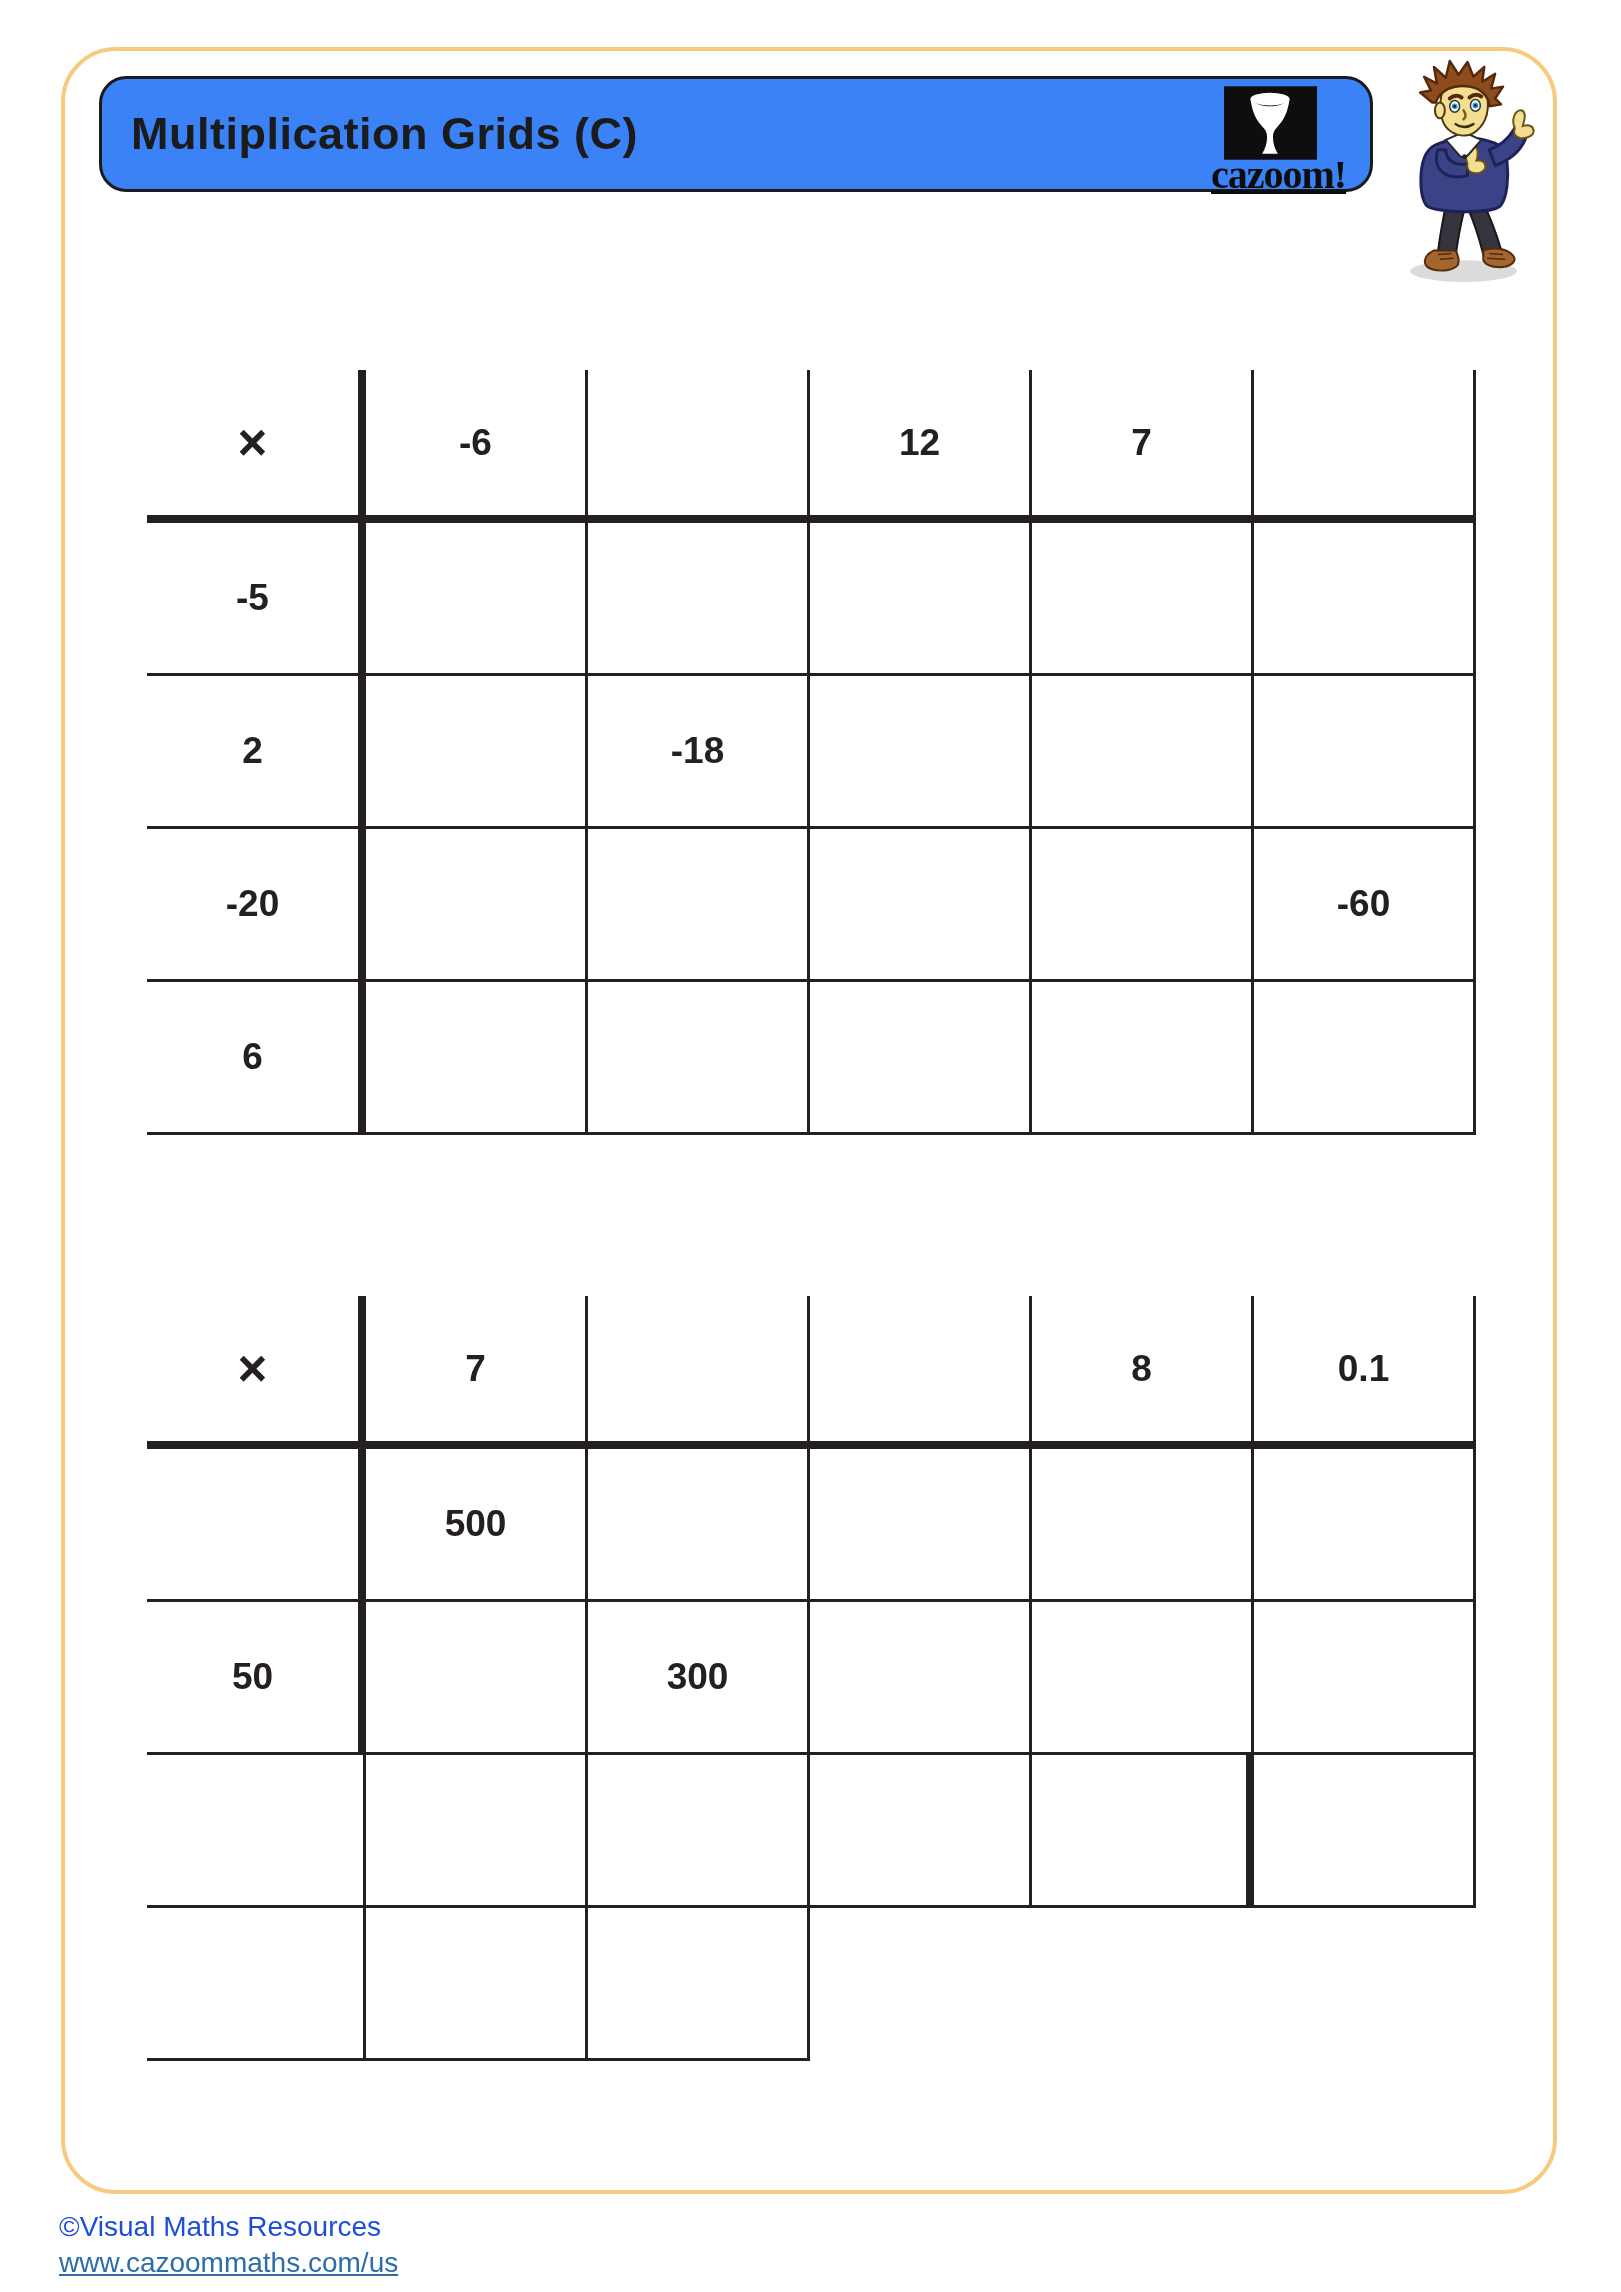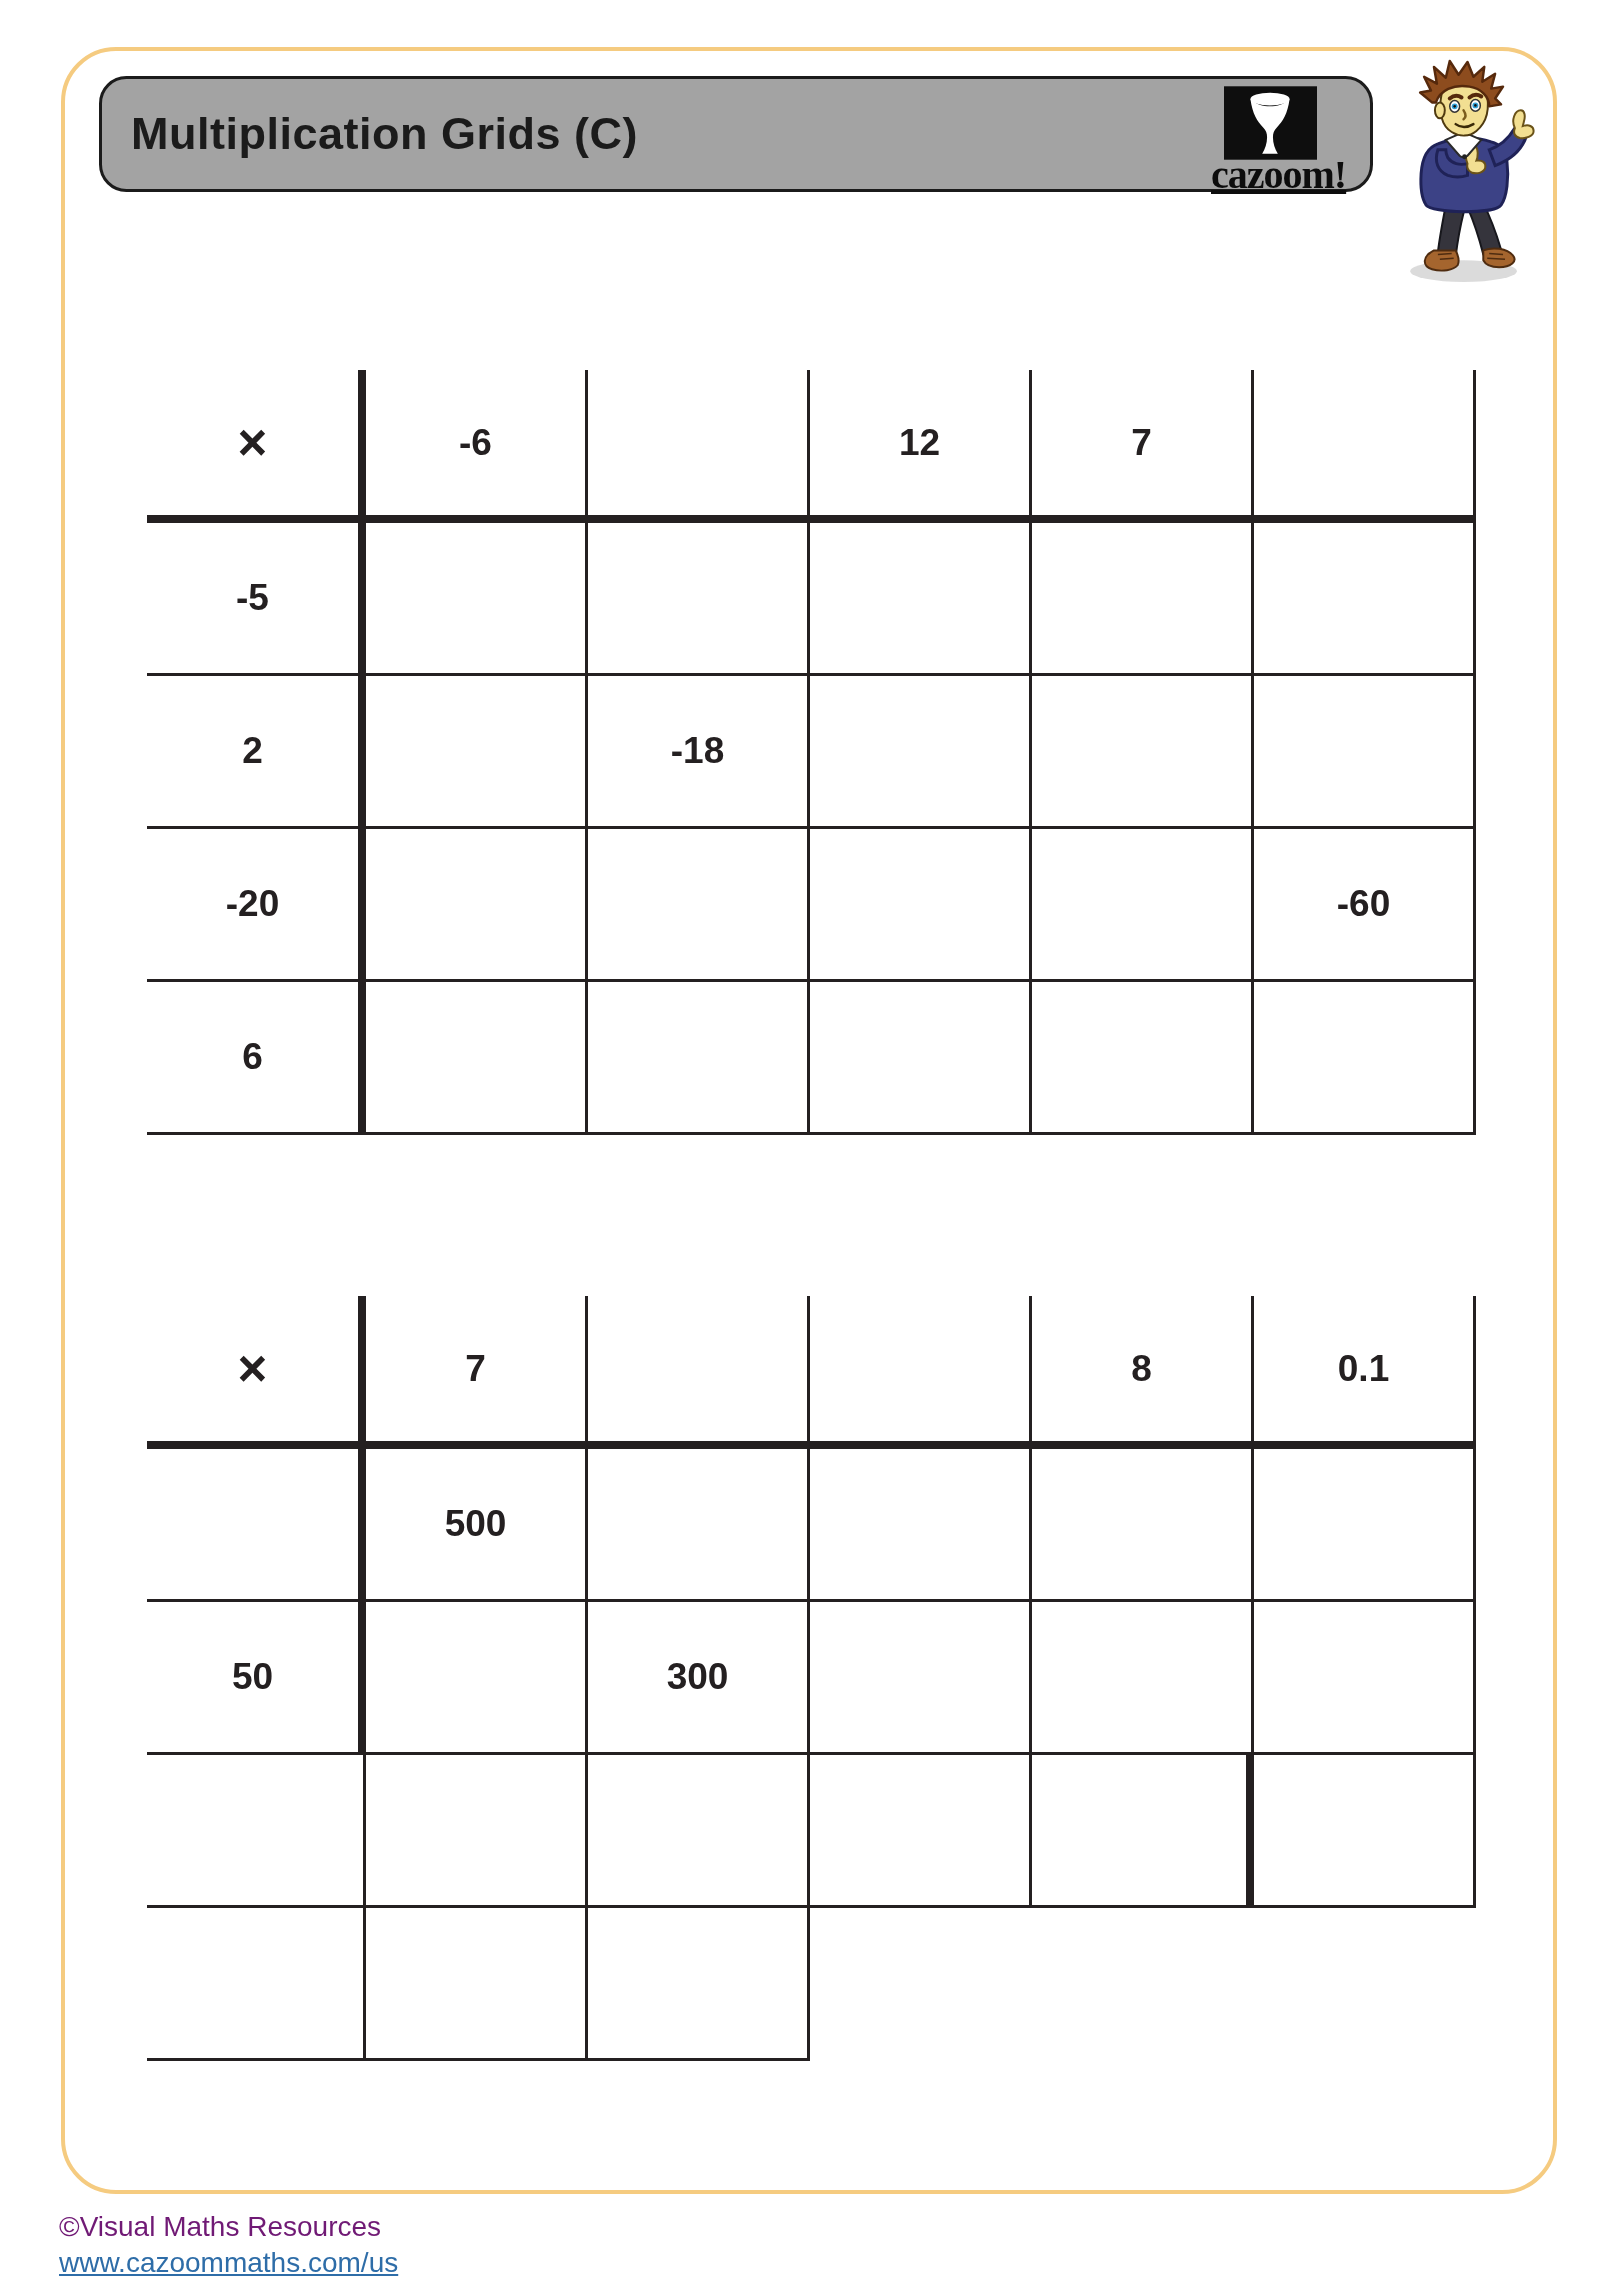--- a/index.html
+++ b/index.html
@@ -8,21 +8,21 @@
     font-family:"Liberation Sans","DejaVu Sans",sans-serif;overflow:hidden;
   }
   
   .page-border{
     position:absolute;left:61px;top:47px;width:1488px;height:2139px;
     border:4.9px solid #F5CB80;border-radius:55px;background:transparent;
   }
   
   .title-box{
     position:absolute;left:99px;top:76px;width:1268px;height:110px;
-    background:#a3a3a3;border:3.9px solid #1b1b1b;border-radius:27.4px;
+    background:#3b82f6;border:3.9px solid #1b1b1b;border-radius:27.4px;
     display:flex;align-items:center;
   }
   .title-text{
     margin-left:29px;font-size:45px;font-weight:bold;color:#1b1b1b;letter-spacing:0.5px;
   }
   .logo{
     position:absolute;right:41px;top:2.9px;width:118px;text-align:center;
   }
   .logo svg{display:block;margin:3.9px auto 0 auto;}
   .logo-text{
@@ -42,21 +42,21 @@
   .cell{
     box-sizing:border-box;display:flex;align-items:center;justify-content:center;
     font-weight:bold;font-size:37px;color:#242021;
     border-right:3.9px solid #242021;border-bottom:3.9px solid #242021;
   }
   .cell.col0{border-right-width:8.8px;}
   .cell.row0{border-bottom-width:8.8px;}
   .cell.op{font-size:51px;line-height:51px;}
   
   .footer{position:absolute;left:59px;top:2209px;font-size:28px;line-height:36px;}
-  .footer-copy{color:#701a75;}
+  .footer-copy{color:#1d4ed8;}
   .footer-link{color:#2E6DA8;text-decoration:underline;cursor:pointer;}
 </style>
 </head>
 <body>
 
 <div class="page-border"></div>
 
 <div class="title-box">
   <div class="title-text">Multiplication Grids (C)</div>
   <div class="logo">

